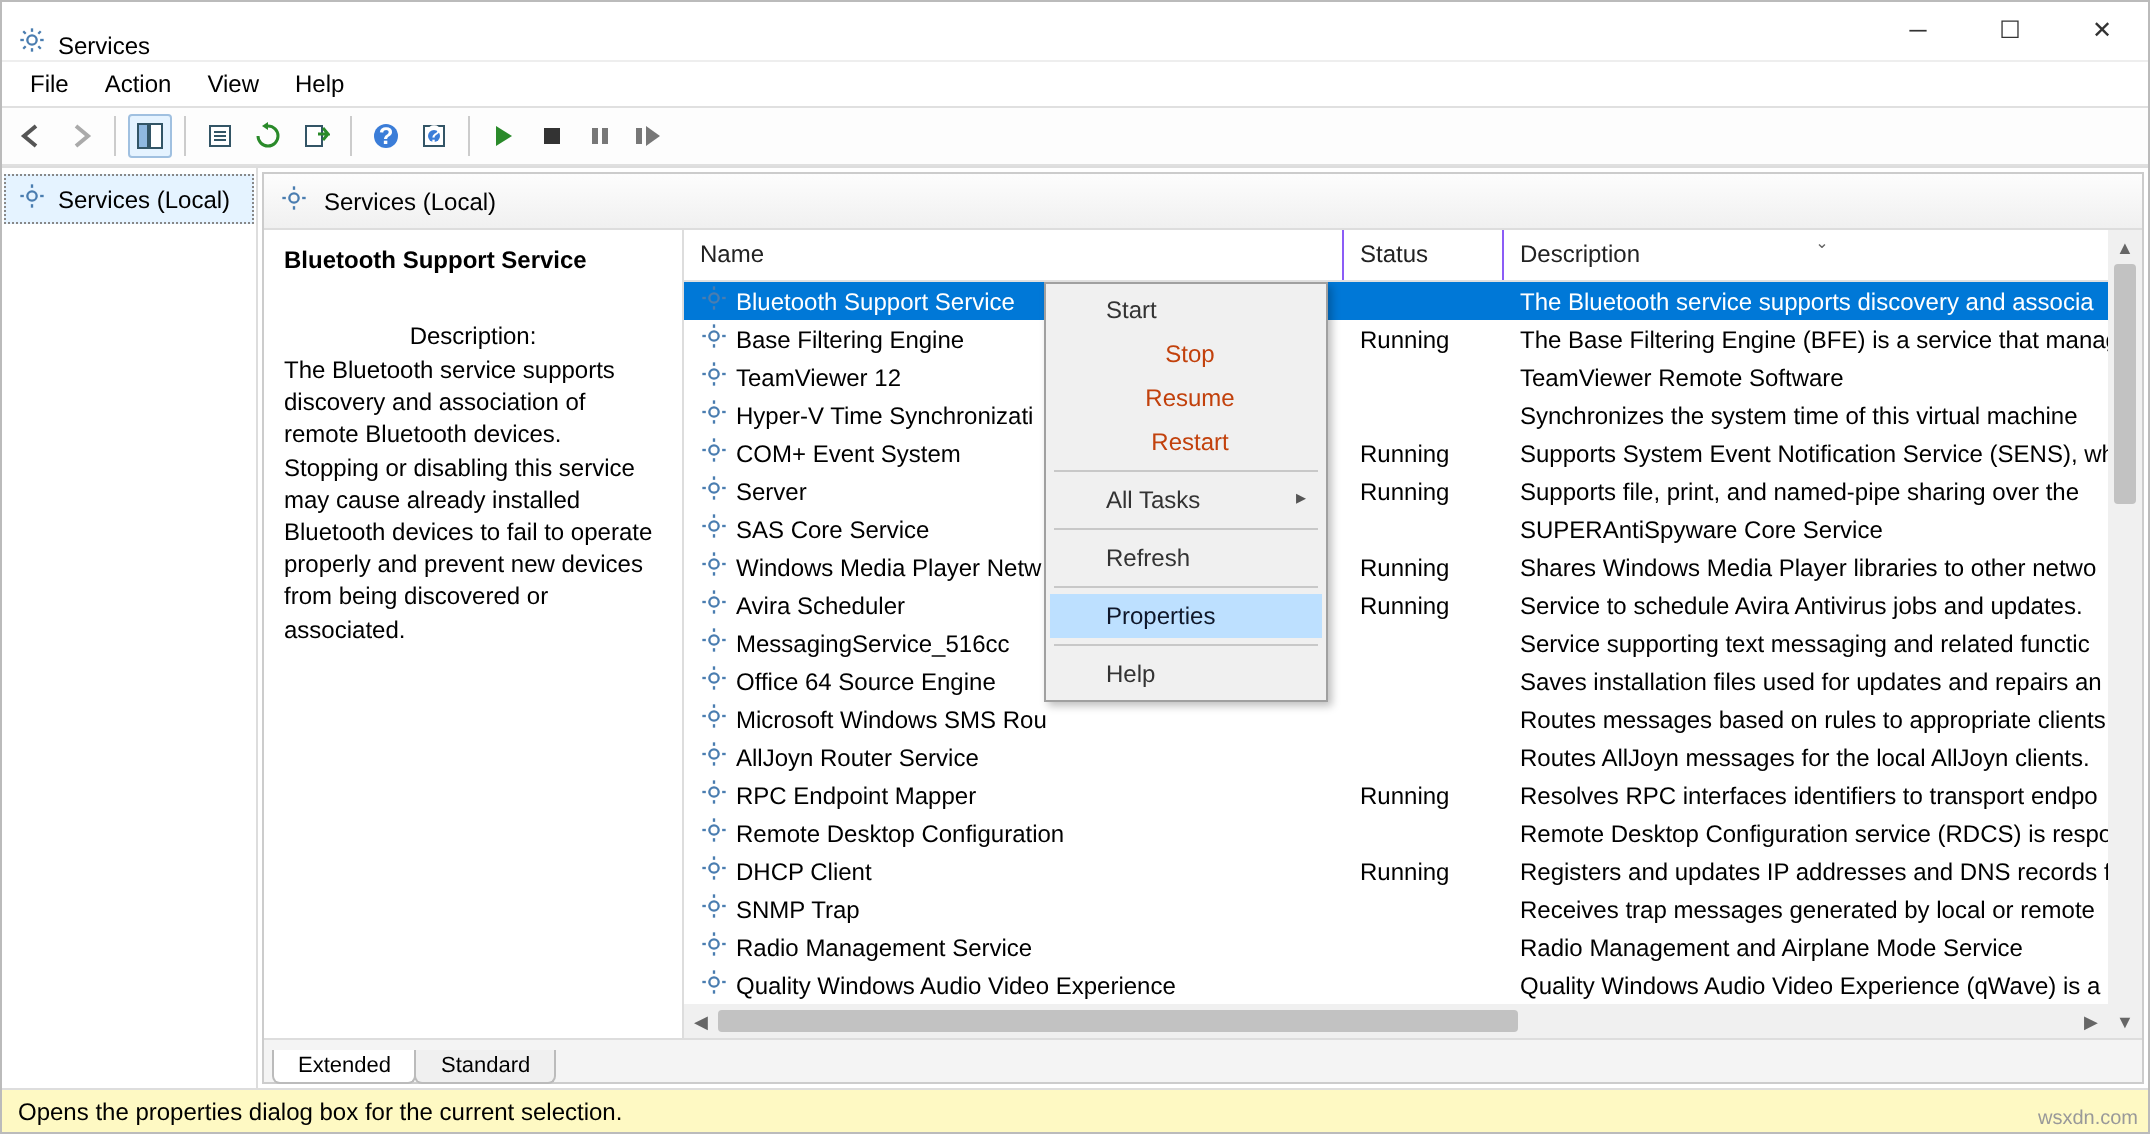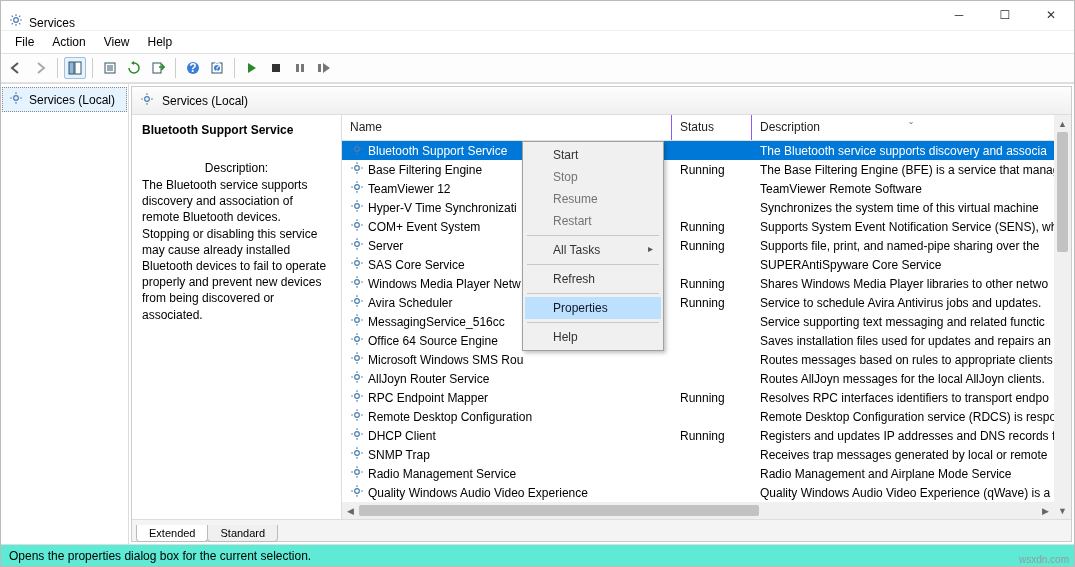--- a/index.html
+++ b/index.html
@@ -44,24 +44,24 @@
 .scrollbar-v .arrow { height:17px; display:flex;align-items:center;justify-content:center; color:#666; font-size:9px;}
 .scrollbar-v .thumb { flex:0 0 120px; background:#c2c2c2; margin:0 3px; border-radius:2px;}
 .scrollbar-v .track { flex:1;}
 .scrollbar-h { position:absolute; bottom:0; left:0; right:17px; height:17px; background:#f0f0f0; display:flex;}
 .scrollbar-h .arrow{width:17px;display:flex;align-items:center;justify-content:center;color:#666;font-size:9px;}
 .scrollbar-h .thumb{flex:0 0 400px;background:#c2c2c2;margin:3px 0;border-radius:2px;}
 .scrollbar-h .track{flex:1;}
 .tabs { height: 22px; border-top: 1px solid #ddd; display: flex; align-items: flex-end; padding-left: 4px; background:#f4f4f4;}
 .tab { padding: 2px 12px; border: 1px solid #bbb; border-top:none; border-radius: 0 0 4px 4px; background: #fff; margin-right: -1px; font-size: 11px; position:relative; top:1px;}
 .tab.inactive { background: #f0f0f0; }
-.statusbar { height: 22px; border-top: 1px solid #ddd; display: flex; align-items: center; padding: 0 8px; background: #5eead4; }
+.statusbar { height: 22px; border-top: 1px solid #ddd; display: flex; align-items: center; padding: 0 8px; background: #fef9c3; }
 .context-menu { position: absolute; top: 0; left: 180px; width: 142px; background: #f0f0f0; border: 1px solid #a0a0a0; box-shadow: 2px 2px 4px rgba(0,0,0,0.25); padding: 2px; z-index: 100; }
 .context-menu .mi { padding: 4px 24px 4px 28px; color: #333; position: relative; }
-.context-menu .mi.disabled { color: #737373; }
+.context-menu .mi.disabled { color: #c2410c; text-align: center; }
 .context-menu .mi.hovered { background: #bde0ff; color: #0f172a; }
 .context-menu .mi.sub::after { content: "▸"; position: absolute; right: 8px; font-size: 10px; color: #555; }
 .context-menu hr { border: none; border-top: 1px solid #c8c8c8; margin: 3px 2px; }
 .gear-icon svg { width: 14px; height: 14px; }
 .watermark { position:absolute; left:180px; top:105px; opacity:0.35; pointer-events:none; z-index:50; font-size:10px; color:#17677d; text-align:center;}
 .watermark .face{width:50px;height:50px;border:3px solid #17677d;border-radius:50%;margin:0 auto 2px;position:relative;background:#fceea8;}
 .attribution{position:absolute;right:6px;bottom:2px;font-size:10px;color:#999;}
 </style>
 </head>
 <body>

